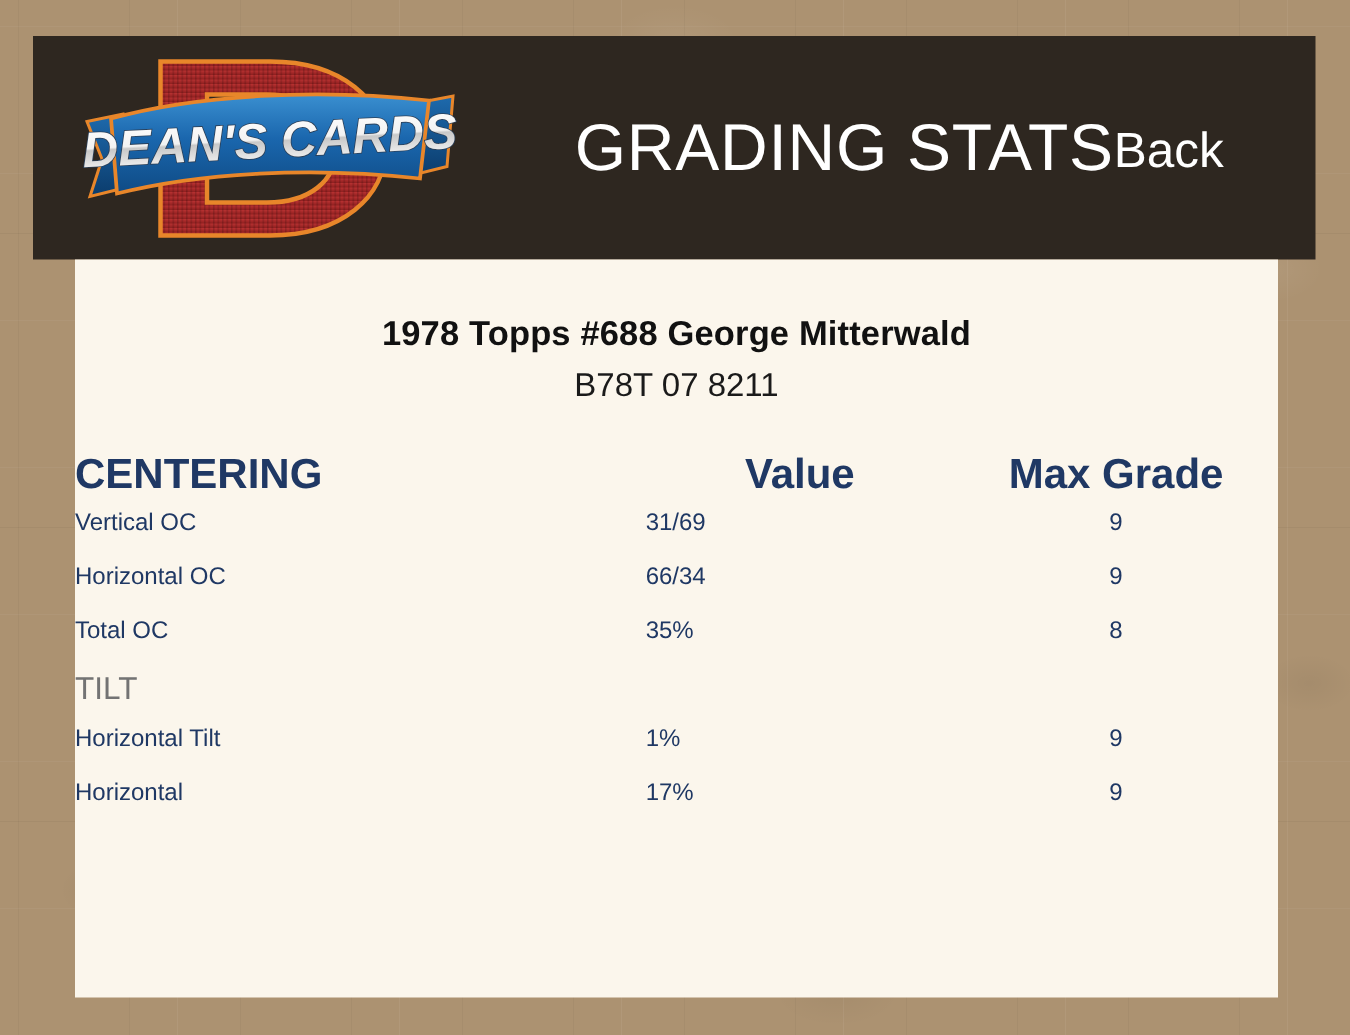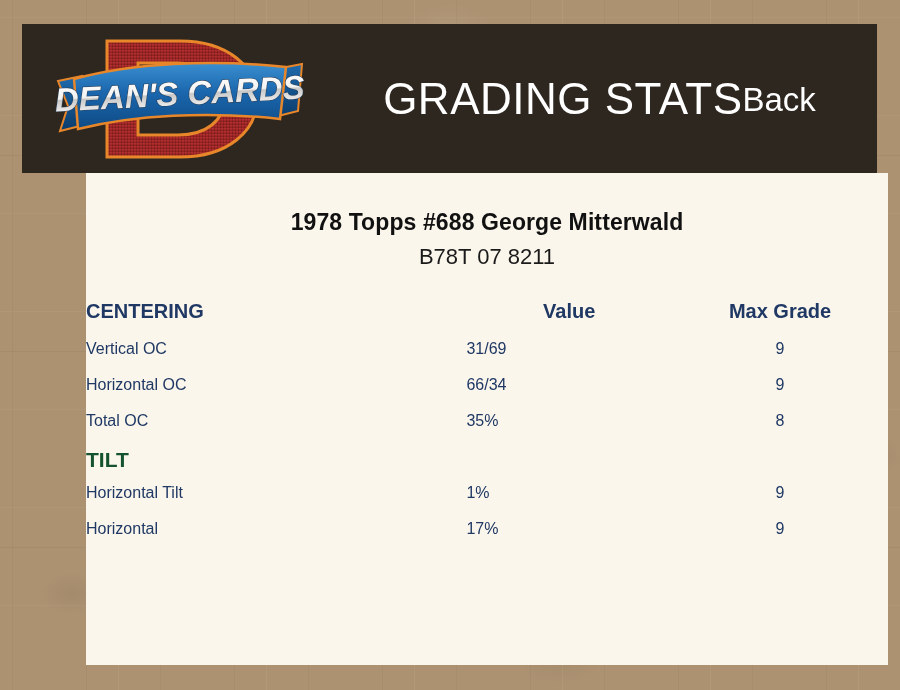--- a/index.html
+++ b/index.html
@@ -90,21 +90,20 @@
   }
 
   
   #content-panel {
     position: absolute;
     left: 50px;
     top: 173px;
     width: 802px;
     height: 492px;
     background-color: #fbf6ec;
-    margin-left: 36px;
   }
 
   #card-title {
     text-align: center;
     font-size: 23px;
     font-weight: bold;
     color: #111111;
     margin-top: 36px;
     letter-spacing: 0.1px;
   }
@@ -125,35 +124,35 @@
   }
   #stats-table td, #stats-table th {
     padding: 0;
     vertical-align: baseline;
   }
   .col-label   { width: 370px; }
   .col-value   { width: 200px; }
   .col-grade   { width: 210px; text-align: center; }
 
   .header-row th {
-    font-size: 20px;
+    font-size: 28px;
     font-weight: bold;
     height: 40px;
     color: #1f3864;
   }
   .header-row th.col-label {
     text-align: left;
     padding-left: 100px;
   }
 
   .section-row td {
     font-size: 21px;
-    font-weight: bold;
+    font-weight: normal;
     height: 36px;
-    color: #14532d;
+    color: #737373;
   }
   .section-row td.col-label {
     text-align: left;
     padding-left: 100px;
   }
 
   .data-row td {
     font-size: 16px;
     font-weight: normal;
     height: 36px;

